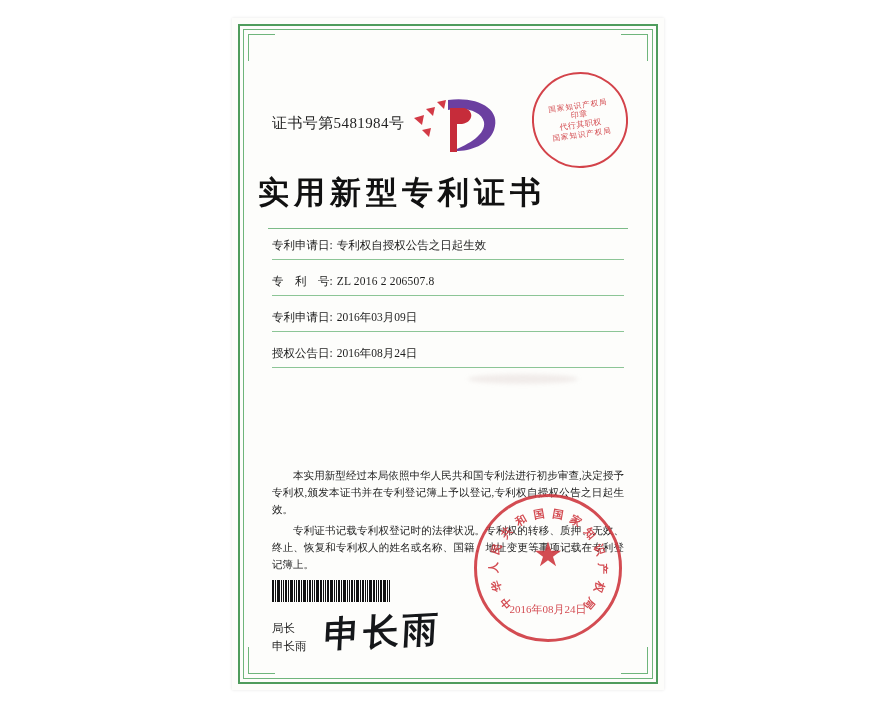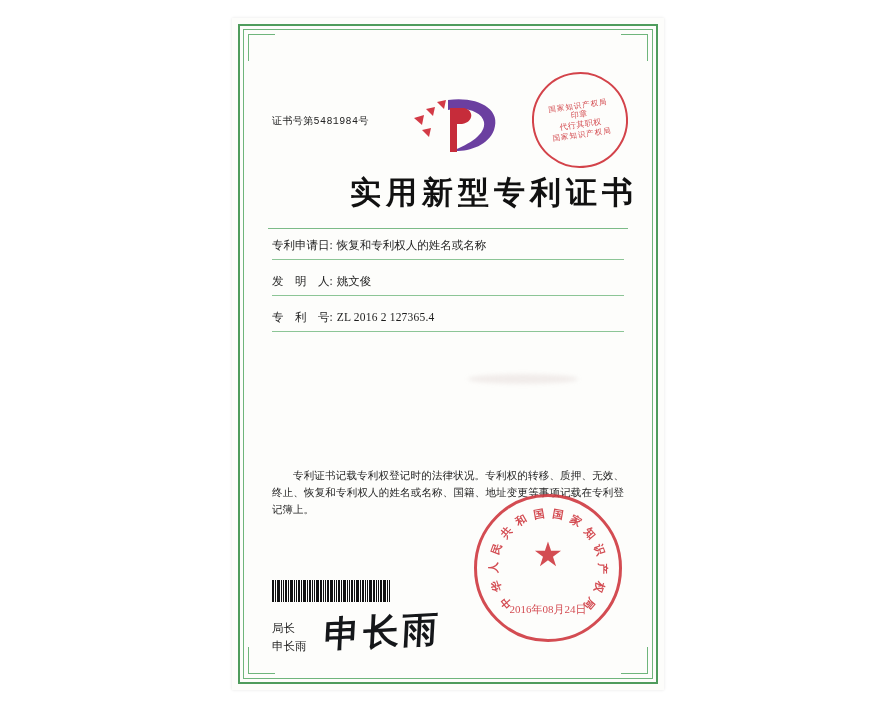--- a/index.html
+++ b/index.html
@@ -68,25 +68,24 @@
     top: 24px;
     right: 26px;
     bottom: 22px;
   }
 
   
   .cert-no {
     position: absolute;
     left: 14px;
     top: 72px;
-    font-size: 10px;
+    font-size: 15px;
     letter-spacing: 0.4px;
     color: #232323;
     white-space: nowrap;
-    font-family: Liberation Mono, monospace;
   }
 
   
   .logo {
     position: absolute;
     left: 148px;
     top: 54px;
     width: 100px;
     height: 62px;
   }
@@ -116,21 +115,21 @@
     width: 78px;
   }
   .seal-top .seal-inner .l1 { letter-spacing: 1px; }
   .seal-top .seal-inner .mid { font-size: 8px; }
 
   .title {
     position: absolute;
     left: 0;
     right: 0;
     top: 130px;
-    text-align: right;
+    text-align: left;
     font-size: 31px;
     font-weight: bold;
     letter-spacing: 5px;
     color: #111;
     font-family: "DejaVu Sans", sans-serif;
   }
 
   .divider {
     position: absolute;
     left: 10px;
@@ -328,33 +327,37 @@
           <div class="l1">国家知识产权局</div>
         </div>
       </div>
 
       <div class="title">实用新型专利证书</div>
 
       <div class="divider"></div>
 
       <div class="fields">
         <div class="field-row">
-          <span class="field-label">专利申请日:</span><span class="field-value">恢复和专利权人的姓名或名称</span>
+          <span class="field-label">专利申请日:</span><span class="field-value">专利权自授权公告之日起生效</span>
         </div>
         <div class="field-row">
-          <span class="field-label">发　明　人:</span><span class="field-value">姚文俊</span>
+          <span class="field-label">专　利　号:</span><span class="field-value mono">ZL 2016 2 206507.8</span>
         </div>
         <div class="field-row">
-          <span class="field-label">专　利　号:</span><span class="field-value mono">ZL 2016 2 127365.4</span>
+          <span class="field-label">专利申请日:</span><span class="field-value">2016年03月09日</span>
+        </div>
+        <div class="field-row">
+          <span class="field-label">授权公告日:</span><span class="field-value">2016年08月24日</span>
         </div>
       </div>
 
       <div class="smudge"></div>
 
       <div class="paras">
+        <p>本实用新型经过本局依照中华人民共和国专利法进行初步审查,决定授予专利权,颁发本证书并在专利登记簿上予以登记,专利权自授权公告之日起生效。</p>
         <p>专利证书记载专利权登记时的法律状况。专利权的转移、质押、无效、终止、恢复和专利权人的姓名或名称、国籍、地址变更等事项记载在专利登记簿上。</p>
       </div>
 
       <div class="barcode">
         <span style="width:2px"></span><span></span><span style="width:3px"></span><span></span><span style="width:1px"></span><span style="width:2px"></span><span></span><span style="width:3px"></span><span style="width:1px"></span><span></span><span style="width:2px"></span><span style="width:1px"></span><span style="width:3px"></span><span></span><span style="width:2px"></span><span></span><span style="width:1px"></span><span style="width:3px"></span><span style="width:2px"></span><span></span><span style="width:1px"></span><span style="width:2px"></span><span style="width:3px"></span><span></span><span style="width:1px"></span><span style="width:2px"></span><span></span><span style="width:3px"></span><span style="width:1px"></span><span></span><span style="width:2px"></span><span style="width:1px"></span><span style="width:3px"></span><span></span><span style="width:2px"></span><span style="width:1px"></span><span></span><span style="width:3px"></span><span style="width:2px"></span><span></span><span style="width:1px"></span><span style="width:2px"></span><span style="width:3px"></span><span></span><span style="width:1px"></span>
       </div>
 
       <div class="sig-hand">申长雨</div>
 
       <div class="sig-block">

